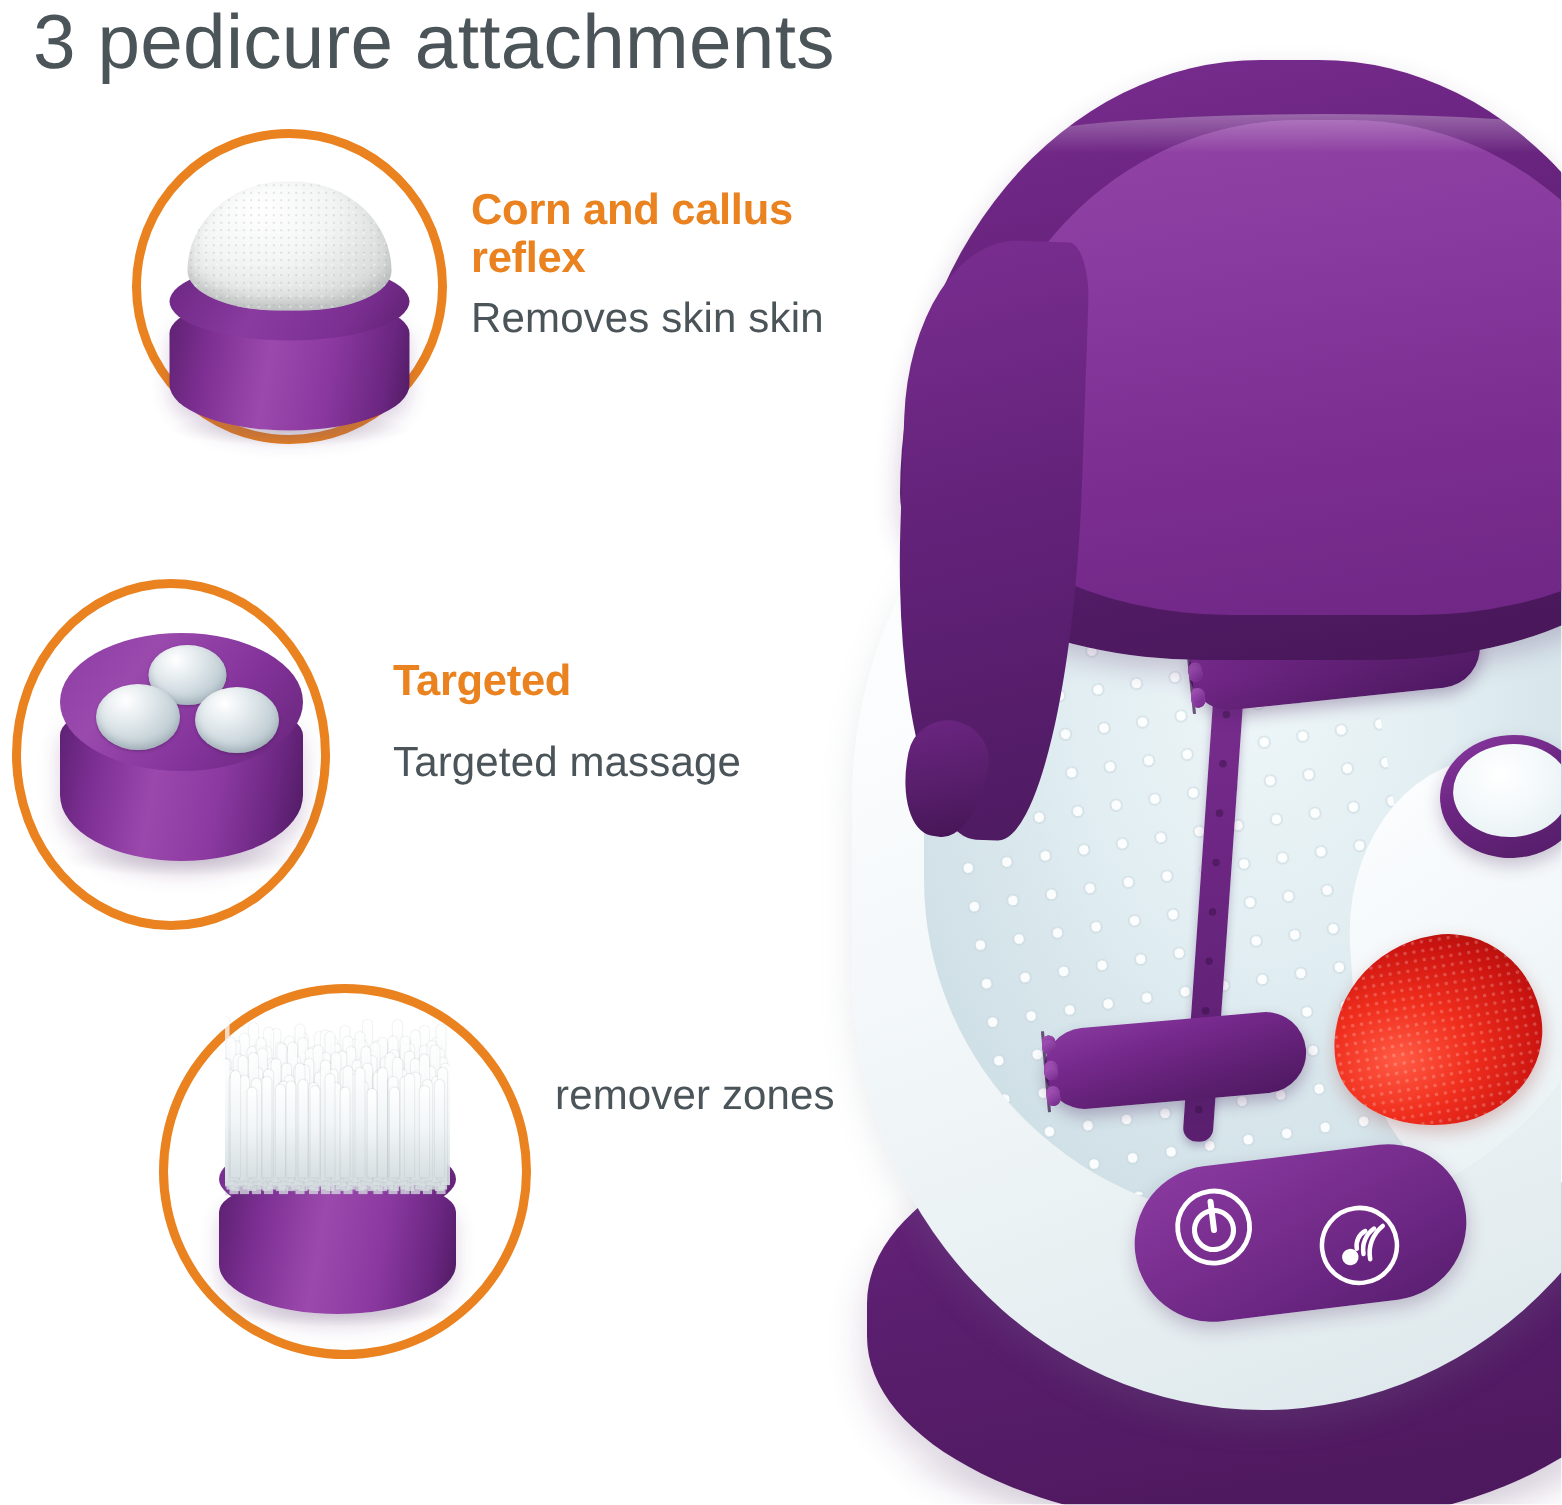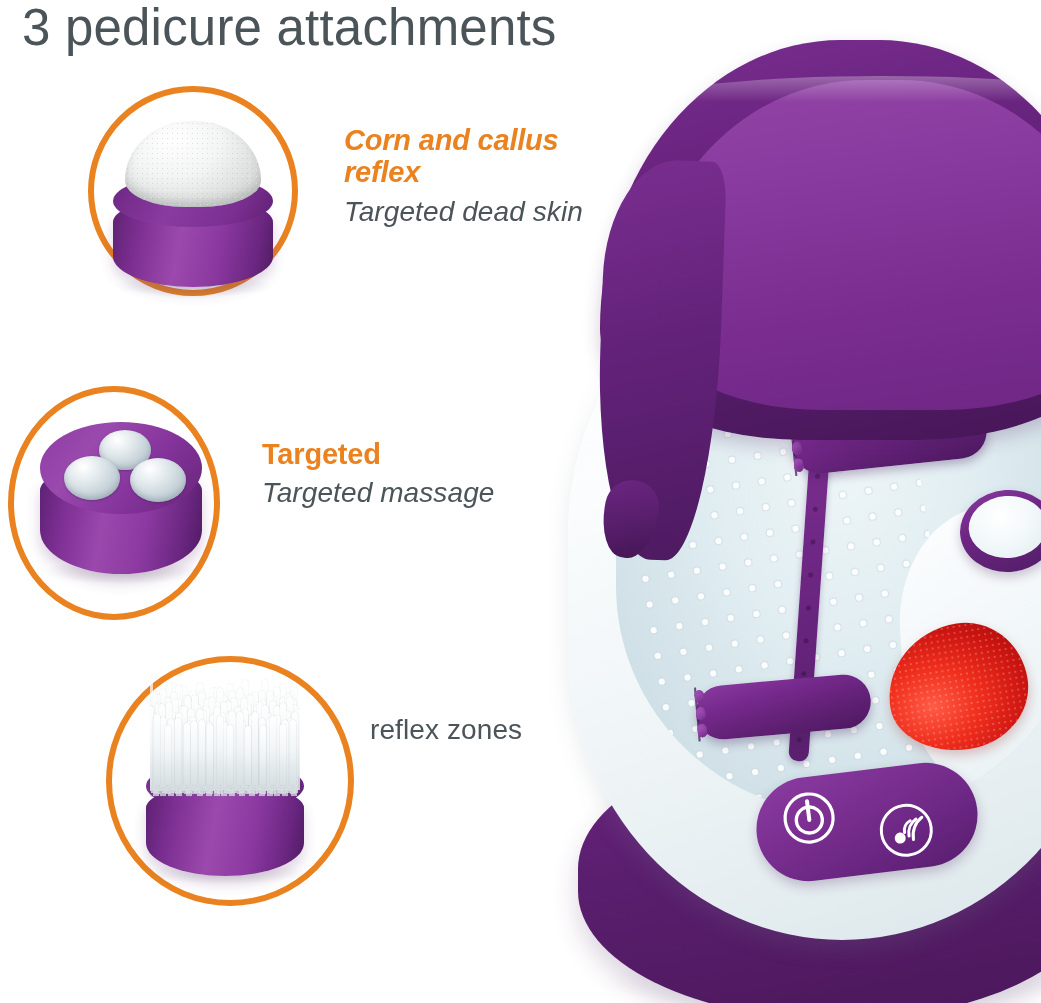--- a/index.html
+++ b/index.html
@@ -413,41 +413,41 @@
 
   <div class="attachment" id="attachment-corn">
     <div id="corn-shadow"></div>
     <div id="corn-body"></div>
     <div id="corn-body-top"></div>
     <div id="corn-stone">
       <div id="corn-stone-grain"></div>
     </div>
   </div>
 
-  <div class="feature-text" style="left:344px; top:124px;font-style:italic;">
+  <div class="feature-text" style="left:314px; top:124px;">
     <div class="feature-heading">Corn and callus</div>
     <div class="feature-heading">reflex</div>
-    <div class="feature-desc" style="margin-top:6px;">Targeted dead skin</div>
+    <div class="feature-desc" style="margin-top:6px;">Removes skin skin</div>
   </div>
 
   <div class="feature-circle" id="circle-massage" style="left:8px; top:386px; width:212px; height:234px;"></div>
 
   <div class="attachment" id="attachment-massage">
     <div id="massage-shadow"></div>
     <div id="massage-body"></div>
     <div id="massage-top">
       <div class="massage-nub" id="massage-nub-top"></div>
       <div class="massage-nub" id="massage-nub-left"></div>
       <div class="massage-nub" id="massage-nub-right"></div>
     </div>
   </div>
 
   <div class="feature-text" style="left:262px; top:438px;">
     <div class="feature-heading">Targeted</div>
-    <div class="feature-desc" style="margin-top:6px;font-style:italic;">Targeted massage</div>
+    <div class="feature-desc" style="margin-top:21px;">Targeted massage</div>
   </div>
 
   <div class="feature-circle" id="circle-brush" style="left:106px; top:656px; width:248px; height:250px;"></div>
 
   <div class="attachment" id="attachment-brush">
     <div id="brush-shadow"></div>
     <div id="brush-bristles">
         <div class="bristle" style="left: -3px; height: 119px; bottom: 0px; opacity: 0.72; z-index: 0;"></div>
         <div class="bristle" style="left: 7.16988px; height: 103.133px; bottom: 0px; opacity: 0.72; z-index: 0;"></div>
         <div class="bristle" style="left: 16.1019px; height: 114.911px; bottom: 0px; opacity: 0.72; z-index: 0;"></div>
@@ -598,21 +598,21 @@
         <div class="bristle" style="left: 110.108px; height: 59.5169px; bottom: 12px; opacity: 1; z-index: 8;"></div>
         <div class="bristle" style="left: 119.605px; height: 69.0048px; bottom: 12px; opacity: 1; z-index: 8;"></div>
         <div class="bristle" style="left: 129.952px; height: 61.0618px; bottom: 12px; opacity: 1; z-index: 8;"></div>
         <div class="bristle" style="left: 139.749px; height: 65.4131px; bottom: 12px; opacity: 1; z-index: 8;"></div>
       </div>
     <div id="brush-body-top"></div>
     <div id="brush-body"></div>
   </div>
 
   <div class="feature-text" style="left:370px; top:713px;">
-    <div class="feature-desc">reflex zones</div>
+    <div class="feature-desc">remover zones</div>
   </div>
 
   <div id="foot-spa">
 
     <div id="spa-ground-shadow"></div>
     <div id="spa-base"></div>
     <div id="spa-shell"></div>
 
     <div id="spa-basin">
       <div id="basin-ribs"></div>

